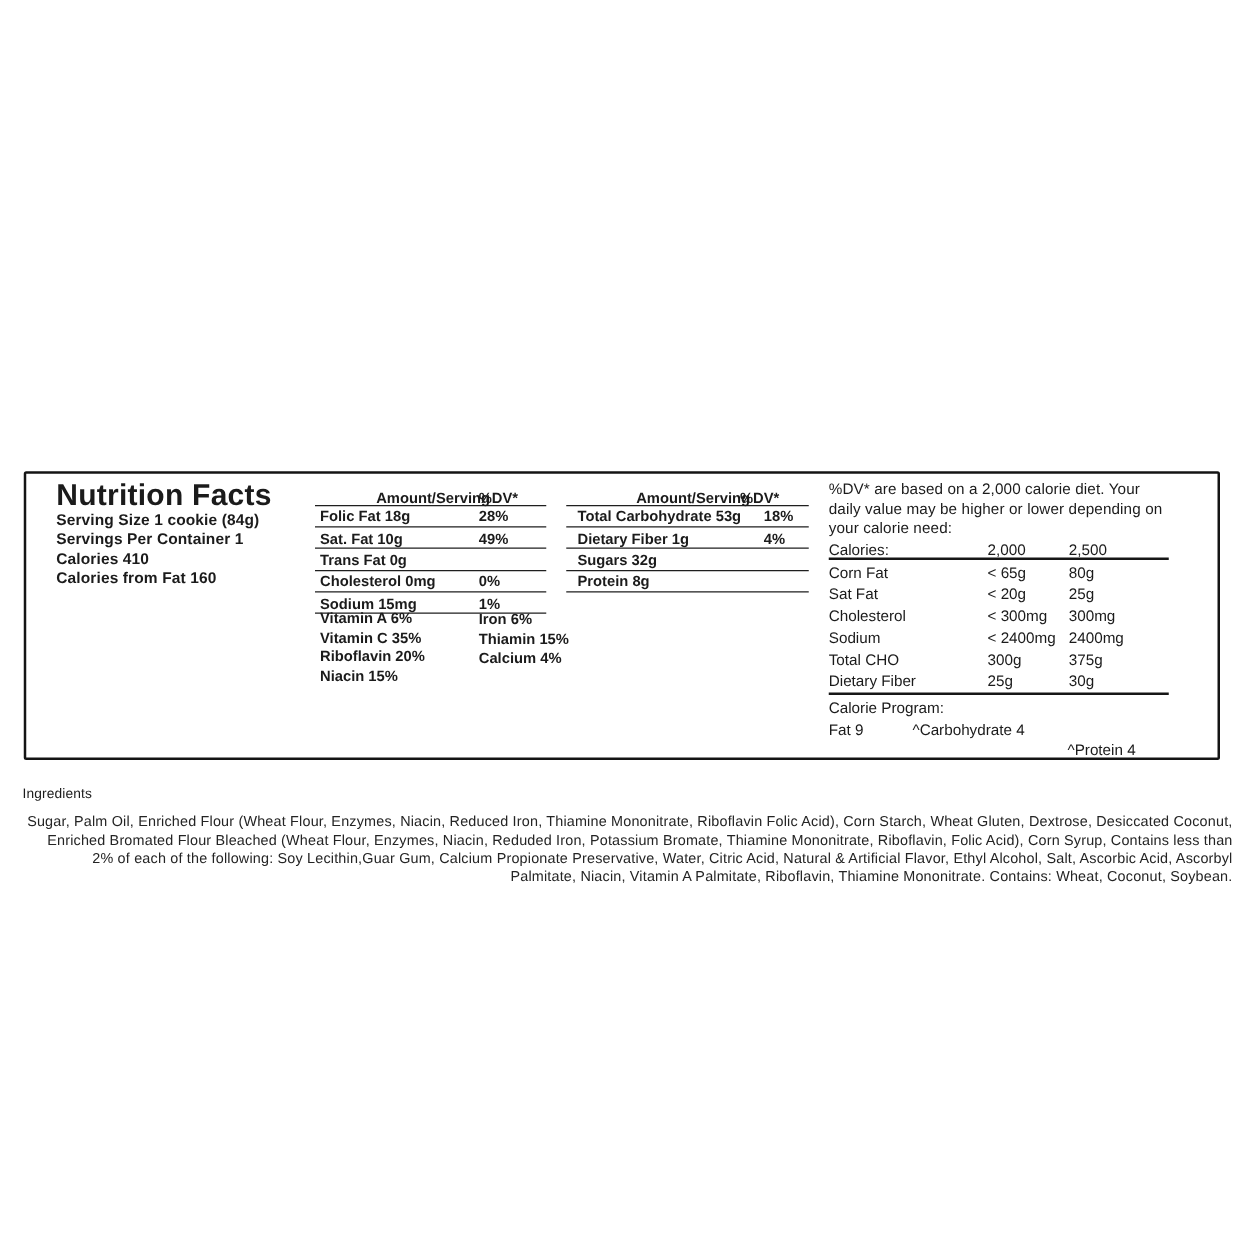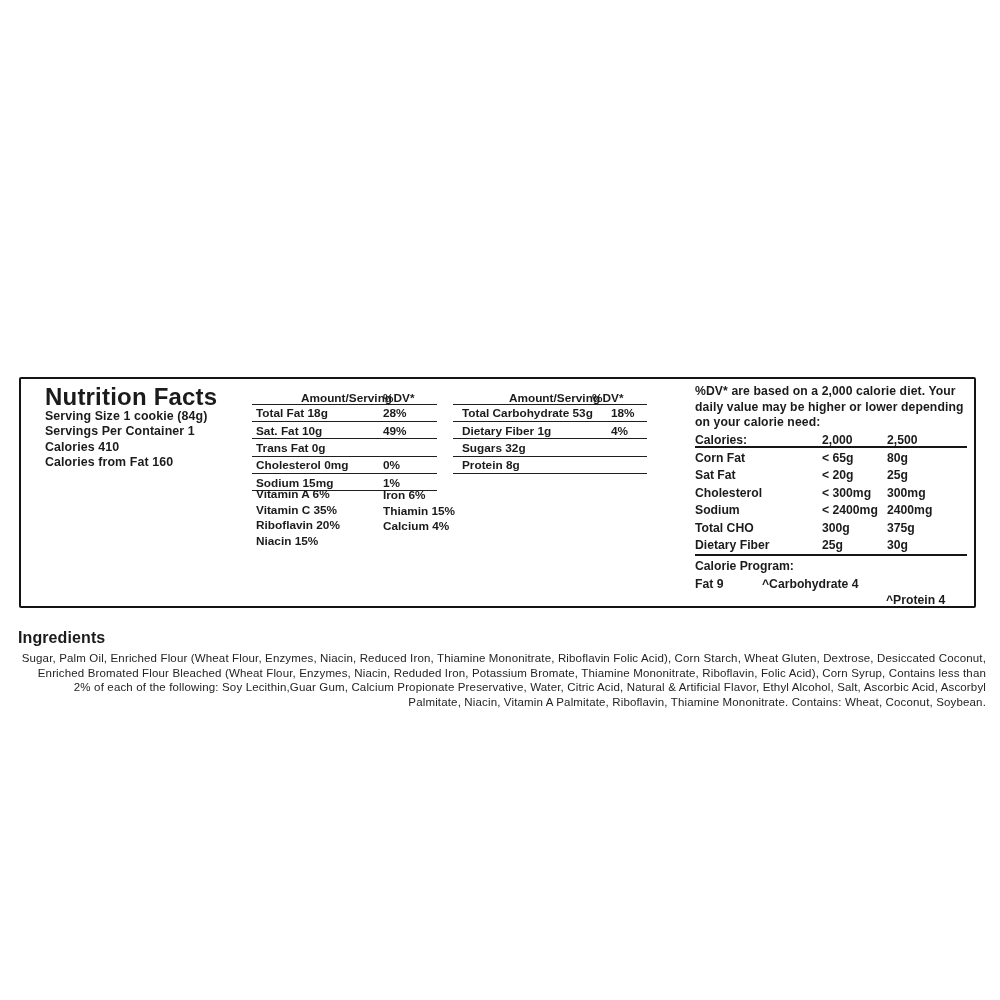--- a/index.html
+++ b/index.html
@@ -84,25 +84,25 @@
     top: 487px;
     width: 185px;
     font-size: 11.8px;
     font-weight: 700;
   }
   .vit-left { position: absolute; left: 4px; top: 0; line-height: 15.6px; white-space: nowrap; }
   .vit-right { position: absolute; left: 131px; top: 1px; line-height: 15.6px; white-space: nowrap; }
   
   .dv-col {
     position: absolute;
-    left: 695px;
+    left: 663px;
     top: 384px;
     width: 272px;
     font-size: 12.2px;
-    font-weight: 700;
+    font-weight: 400;
   }
   .dv-note {
     line-height: 15.7px;
     letter-spacing: 0.1px;
   }
   .dv-header {
     position: absolute;
     left: 0; right: 0;
     top: 49px;
     height: 13px;
@@ -136,22 +136,22 @@
     width: 272px;
     white-space: nowrap;
   }
   .cp-carb { position: absolute; left: 67px; top: 0; }
   .cp-prot { position: absolute; left: 191px; top: 0; margin-top: 16px; }
   
   .ing-title {
     position: absolute;
     left: 18px;
     top: 629px;
-    font-size: 16px;
-    font-weight: 700;
+    font-size: 11px;
+    font-weight: 400;
     letter-spacing: 0.1px;
   }
   .ing-text {
     position: absolute;
     left: 18px;
     top: 651px;
     width: 968px;
     font-size: 11.5px;
     font-weight: 400;
     line-height: 14.7px;
@@ -174,21 +174,21 @@
     <div class="id-line">Calories 410</div>
     <div class="id-line">Calories from Fat 160</div>
   </div>
 
   <div class="ntable c1">
     <div class="thead">
       <span class="h-label">Amount/Serving</span>
       <span class="h-dv">%DV*</span>
     </div>
     <div class="t-row">
-      <span class="t-label">Total Fat 18g</span>
+      <span class="t-label">Folic Fat 18g</span>
       <span class="t-dv">28%</span>
     </div>
     <div class="t-row">
       <span class="t-label">Sat. Fat 10g</span>
       <span class="t-dv">49%</span>
     </div>
     <div class="t-row">
       <span class="t-label">Trans Fat 0g</span>
       <span class="t-dv"></span>
     </div>

